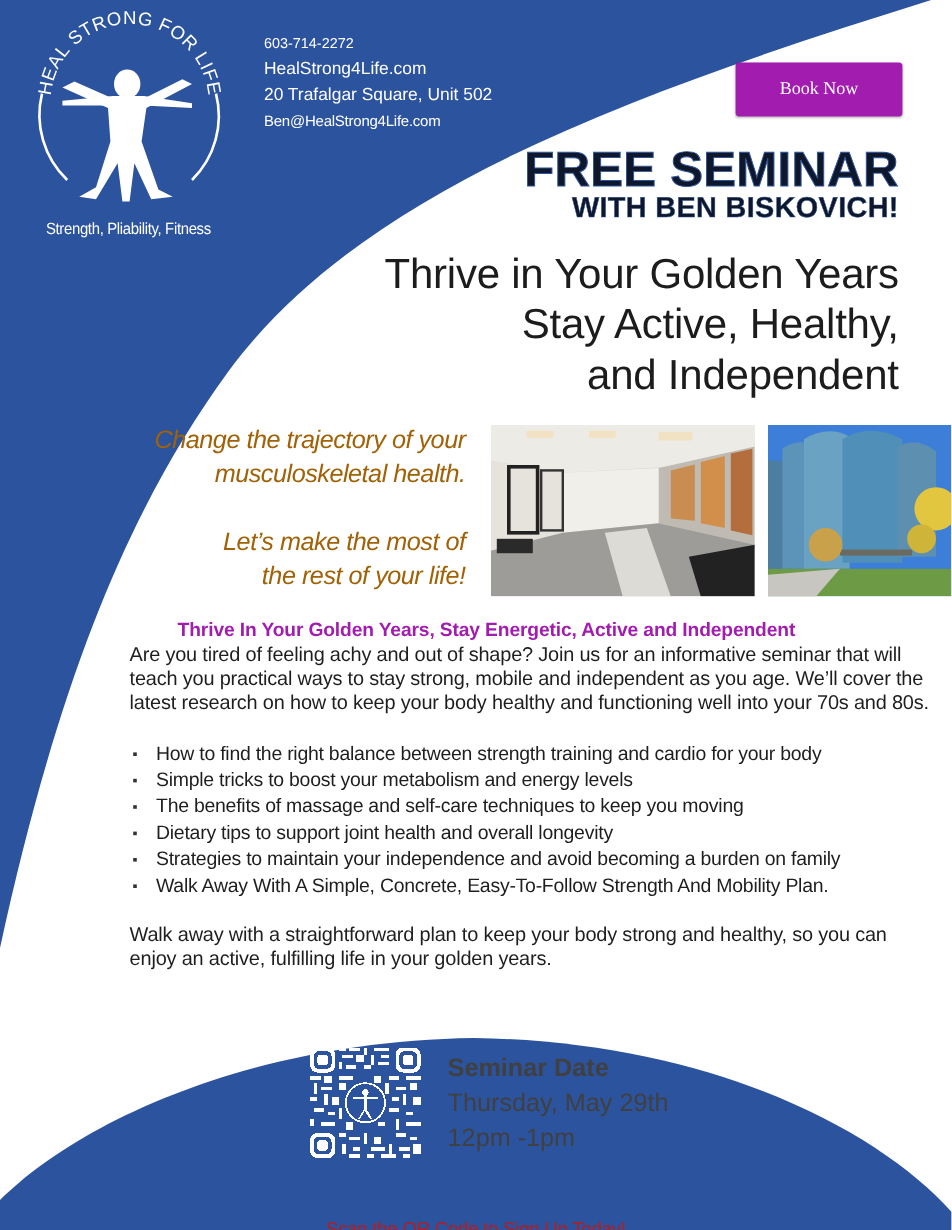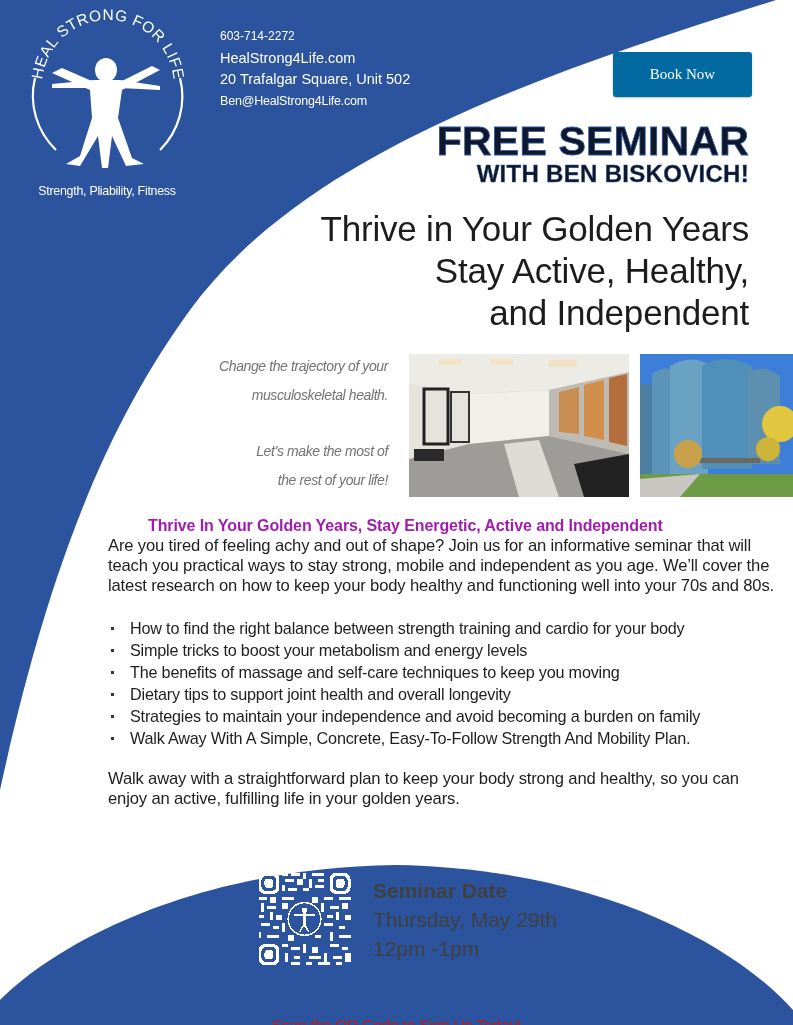--- a/index.html
+++ b/index.html
@@ -16,39 +16,39 @@
 
   
   .contact { position: absolute; left: 220px; top: 26px; color: #fff; z-index: 2; }
   .contact div { line-height: 21.5px; }
   .contact .phone { font-size: 12px; }
   .contact .line { font-size: 14.5px; }
   .contact .email { font-size: 12.5px; letter-spacing: -0.2px; }
 
   
   .book-btn { position: absolute; left: 613px; top: 52px; width: 139px; height: 45px;
-    background: #0369a1; border-radius: 3px; color: #fff; border: none;
+    background: #a21caf; border-radius: 3px; color: #fff; border: none;
     font-family: "Liberation Serif", serif; font-size: 15px; display: flex;
     align-items: center; justify-content: center; z-index: 2; cursor: pointer;
     box-shadow: 0 1px 2px rgba(0,0,0,0.25); }
 
   
   .free-seminar { position: absolute; right: 44px; top: 120px; text-align: right; color: #0f172a; z-index: 2; }
   .free-seminar .l1 { font-family: "Liberation Sans", sans-serif; font-weight: 900; font-size: 41px;
     line-height: 42px; letter-spacing: 0.2px; -webkit-text-stroke: 0.8px #2c539e; }
   .free-seminar .l2 { font-family: "Liberation Sans", sans-serif; font-weight: 700; font-size: 24px;
     line-height: 24px; letter-spacing: 0.3px; -webkit-text-stroke: 0.4px #2c539e; }
 
   
   .headline { position: absolute; right: 44px; top: 208px; text-align: right; color: #1c1c1c; z-index: 2; }
   .headline div { font-size: 35px; line-height: 42px; letter-spacing: -0.2px; }
 
   
-  .pitch { position: absolute; right: 405px; top: 352px; text-align: right; color: #737373; z-index: 2;
-    font-style: italic; font-size: 14px; line-height: 29px; letter-spacing: -0.4px; }
+  .pitch { position: absolute; right: 405px; top: 352px; text-align: right; color: #a16207; z-index: 2;
+    font-style: italic; font-size: 21px; line-height: 29px; letter-spacing: -0.4px; }
   .pitch .gap { height: 27px; }
 
   .photo { position: absolute; z-index: 2; overflow: hidden; }
   .photo svg { display: block; width: 100%; height: 100%; }
   .photo-gym { left: 409px; top: 354px; width: 220px; height: 143px; }
   .photo-building { left: 640px; top: 354px; width: 153px; height: 143px; }
 
   
   .body-copy { position: absolute; left: 108px; top: 516px; width: 670px; z-index: 2; }
   .body-copy h3 { font-size: 16px; font-weight: 700; color: #a21caf; line-height: 20px; letter-spacing: -0.1px; margin-left: 40px; }

